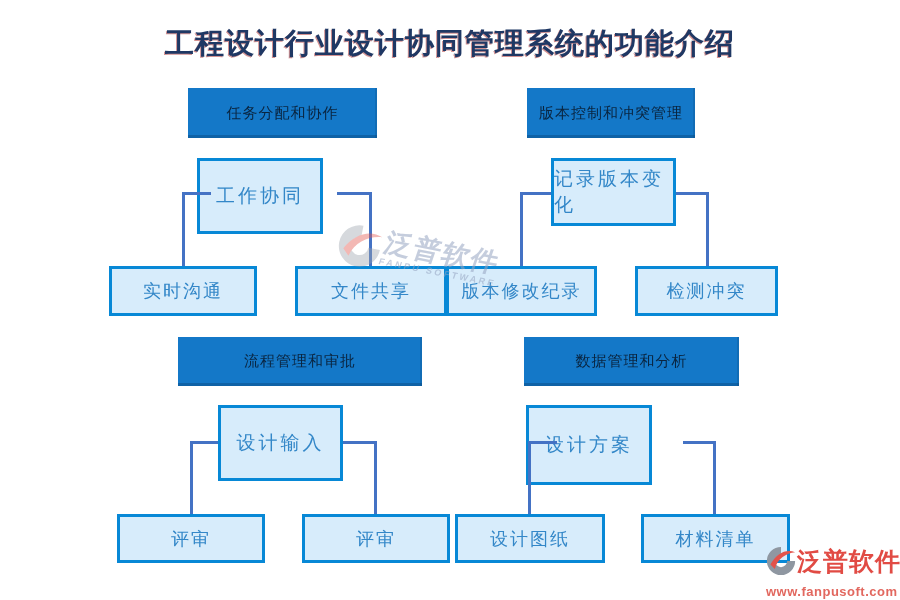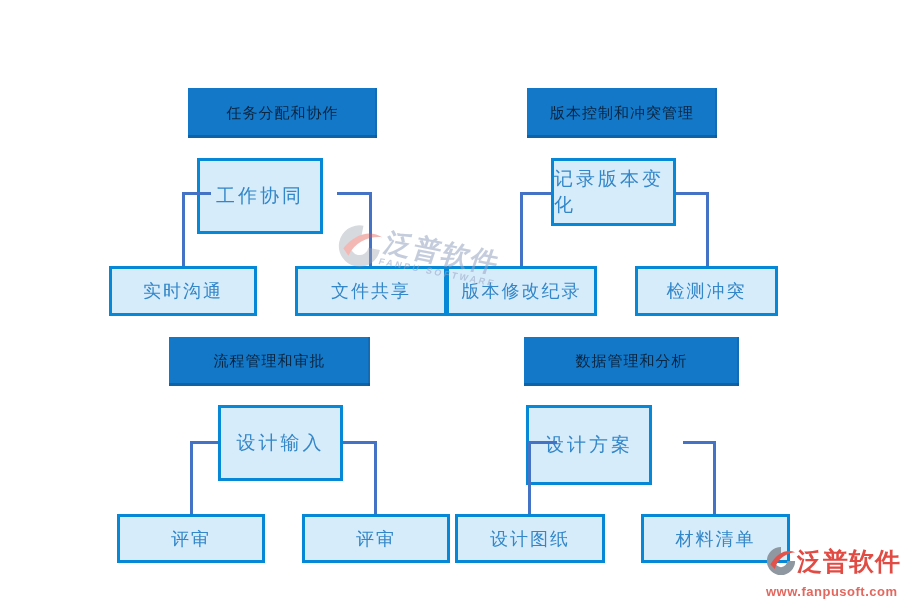--- a/index.html
+++ b/index.html
@@ -62,45 +62,46 @@
     font-size:13px;font-weight:700;color:#e2685f;margin-top:8px;
     letter-spacing:.5px;white-space:nowrap;
     font-family:"Liberation Sans","DejaVu Sans",sans-serif;
   }
 </style>
 </head>
 <body>
 
 <div class="canvas">
 
+  <div class="page-title">工程设计行业设计协同管理系统的功能介绍</div>
 
   <div>
     <div class="hdr" style="left:188px;top:88px;width:189px;height:50px">任务分配和协作</div>
     <div class="node mid" style="left:197px;top:158px;width:126px;height:76px">工作协同</div>
     <div class="c-h" style="left:182px;top:192px;width:29px"></div>
     <div class="c-v" style="left:182px;top:192px;height:74px"></div>
     <div class="c-h" style="left:337px;top:192px;width:34px"></div>
     <div class="c-v" style="left:369px;top:192px;height:74px"></div>
     <div class="node child" style="left:109px;top:266px;width:148px;height:50px">实时沟通</div>
     <div class="node child" style="left:295px;top:266px;width:152px;height:50px">文件共享</div>
   </div>
 
   <div>
-    <div class="hdr" style="left:527px;top:88px;width:190px;height:50px">版本控制和冲突管理</div>
+    <div class="hdr" style="left:527px;top:88px;width:168px;height:50px">版本控制和冲突管理</div>
     <div class="node mid" style="left:551px;top:158px;width:125px;height:68px">记录版本变化</div>
     <div class="c-h" style="left:520px;top:192px;width:31px"></div>
     <div class="c-v" style="left:520px;top:192px;height:74px"></div>
     <div class="c-h" style="left:676px;top:192px;width:33px"></div>
     <div class="c-v" style="left:706px;top:192px;height:74px"></div>
     <div class="node child" style="left:446px;top:266px;width:151px;height:50px">版本修改纪录</div>
     <div class="node child" style="left:635px;top:266px;width:143px;height:50px">检测冲突</div>
   </div>
 
   <div>
-    <div class="hdr" style="left:169px;top:337px;width:201px;height:49px">流程管理和审批</div>
+    <div class="hdr" style="left:178px;top:337px;width:244px;height:49px">流程管理和审批</div>
     <div class="node mid" style="left:218px;top:405px;width:125px;height:76px">设计输入</div>
     <div class="c-h" style="left:190px;top:441px;width:28px"></div>
     <div class="c-v" style="left:190px;top:441px;height:73px"></div>
     <div class="c-h" style="left:343px;top:441px;width:34px"></div>
     <div class="c-v" style="left:374px;top:441px;height:73px"></div>
     <div class="node child" style="left:117px;top:514px;width:148px;height:49px">评审</div>
     <div class="node child" style="left:302px;top:514px;width:148px;height:49px">评审</div>
   </div>
 
   <div>

